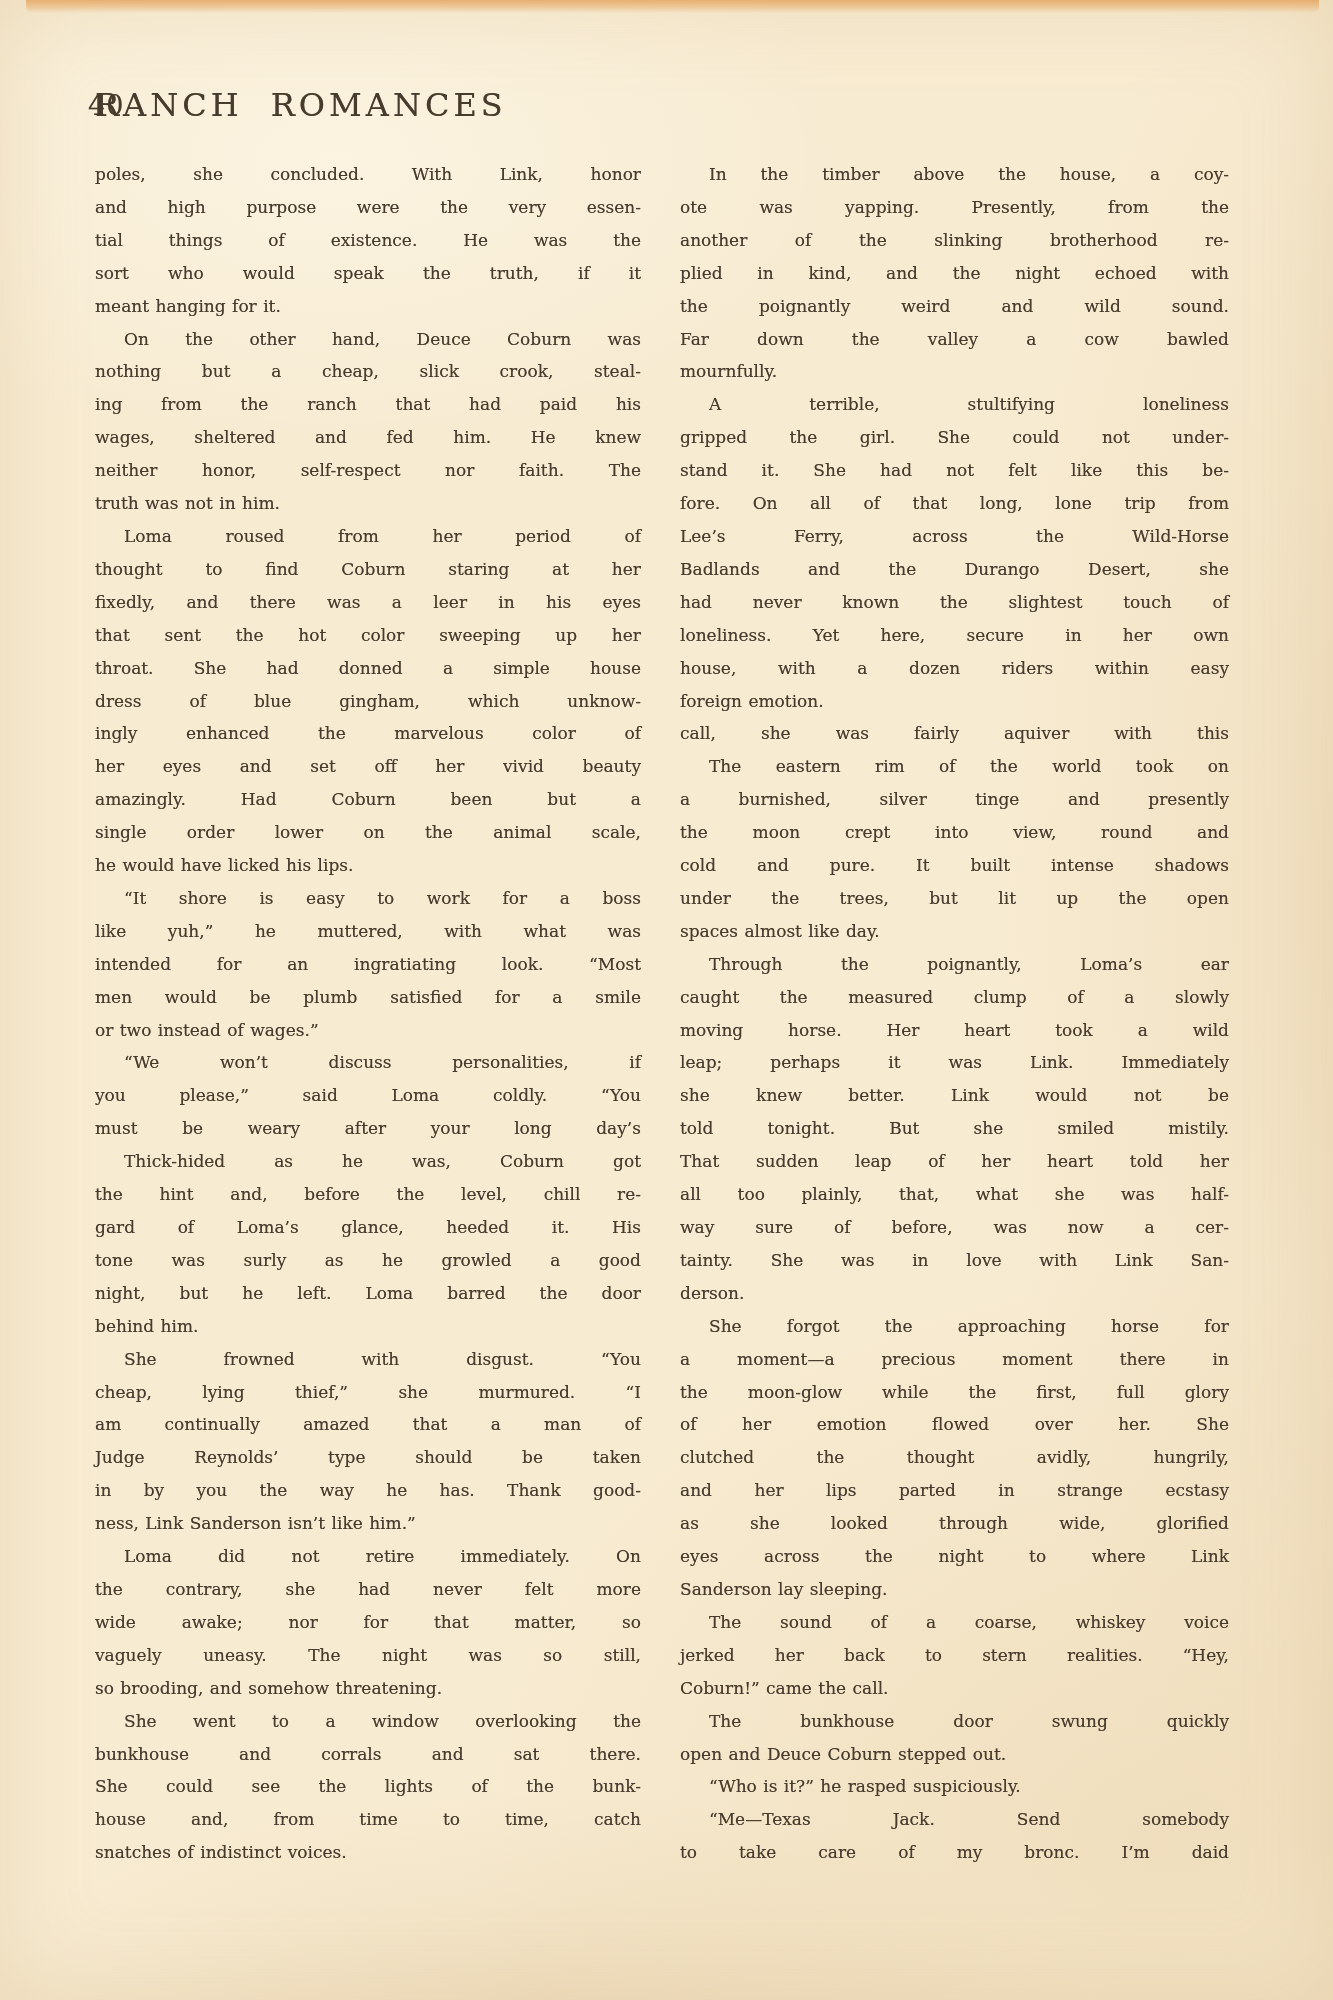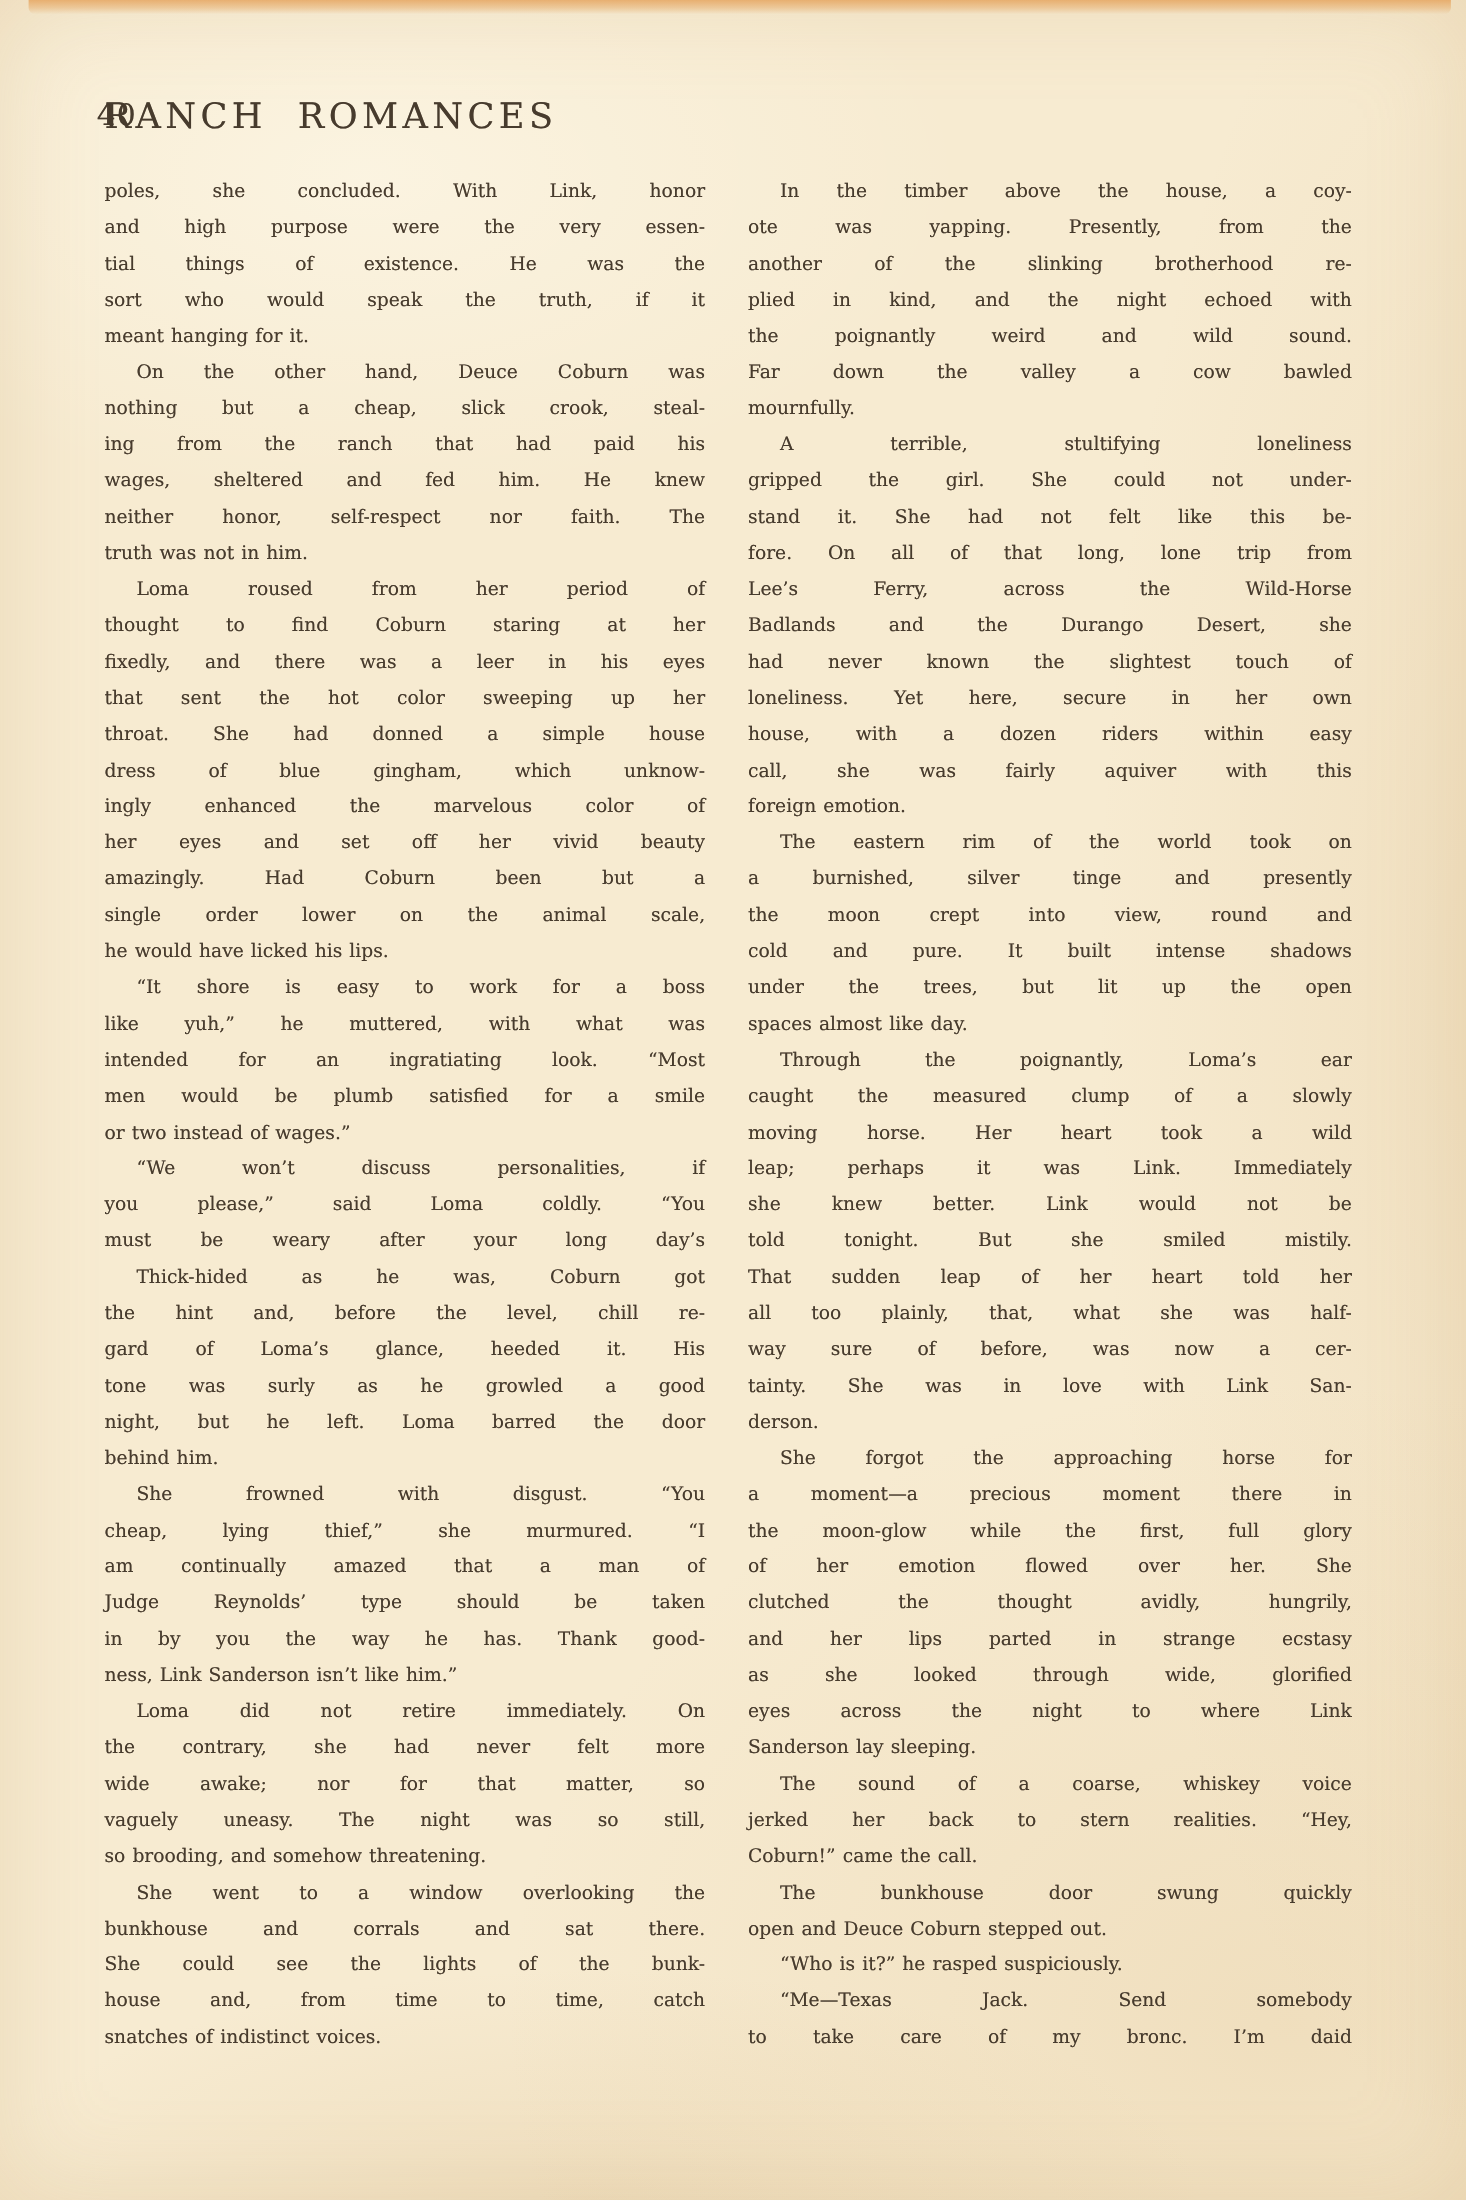--- a/index.html
+++ b/index.html
@@ -116,22 +116,22 @@
       <div class="line">mournfully.</div>
       <div class="line indent just">A terrible, stultifying loneliness</div>
       <div class="line just">gripped the girl.  She could not under-</div>
       <div class="line just">stand it.  She had not felt like this be-</div>
       <div class="line just">fore. On all of that long, lone trip from</div>
       <div class="line just">Lee’s Ferry, across the Wild-Horse</div>
       <div class="line just">Badlands and the Durango Desert, she</div>
       <div class="line just">had never known the slightest touch of</div>
       <div class="line just">loneliness.  Yet here, secure in her own</div>
       <div class="line just">house, with a dozen riders within easy</div>
+      <div class="line">foreign emotion.</div>
       <div class="line just">call, she was fairly aquiver with this</div>
-      <div class="line">foreign emotion.</div>
       <div class="line indent just">The eastern rim of the world took on</div>
       <div class="line just">a burnished, silver tinge and presently</div>
       <div class="line just">the moon crept into view, round and</div>
       <div class="line just">cold and pure.  It built intense shadows</div>
       <div class="line just">under the trees, but lit up the open</div>
       <div class="line">spaces almost like day.</div>
       <div class="line indent just">Through the poignantly, Loma’s ear</div>
       <div class="line just">caught the measured clump of a slowly</div>
       <div class="line just">moving horse.  Her heart took a wild</div>
       <div class="line just">leap; perhaps it was Link.  Immediately</div>

